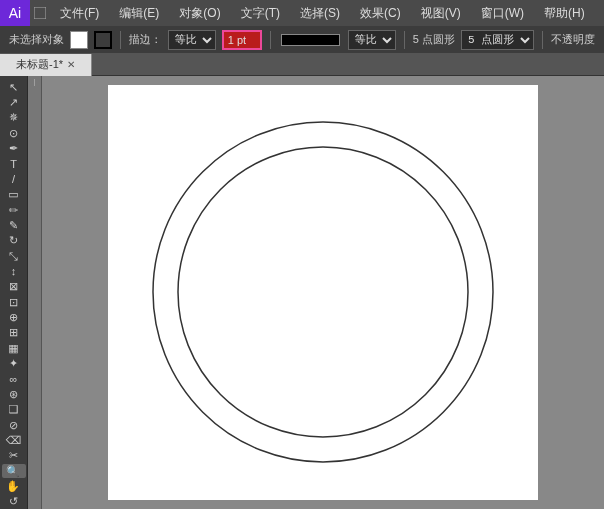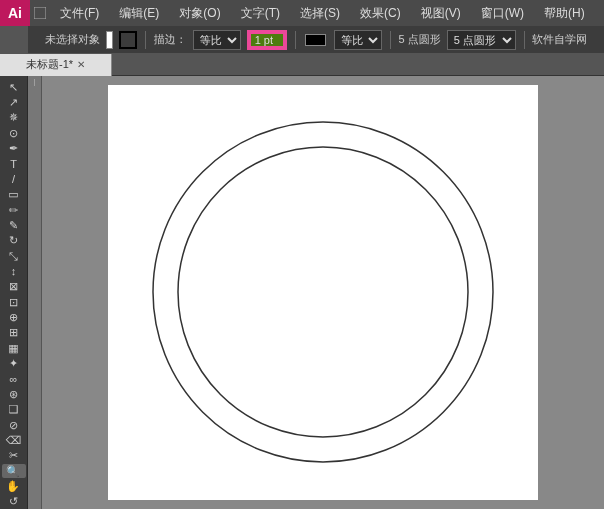--- a/index.html
+++ b/index.html
@@ -10,25 +10,25 @@
       display: flex;
       align-items: center;
       height: 26px;
       background: #4a4a4a;
       color: #ddd;
       font-size: 12px;
     }
     #ai-logo {
       width: 30px;
       height: 26px;
-      background: #be185d;
+      background: #6d28d9;
       display: flex;
       align-items: center;
       justify-content: center;
-      font-weight: bold;
+      font-weight: normal;
       font-size: 14px;
       color: white;
       flex-shrink: 0;
     }
     #window-controls {
       width: 20px;
       height: 26px;
       display: flex;
       align-items: center;
       justify-content: center;
@@ -50,45 +50,45 @@
       white-space: nowrap;
     }
 
     
     #options-bar {
       display: flex;
       align-items: center;
       height: 28px;
       background: #3c3c3c;
       border-bottom: 1px solid #555;
-      padding: 0 17px;
+      padding: 0 9px;
       gap: 6px;
-      margin-left: 28px;
     }
     .opt-label {
       color: #ccc;
       font-size: 11px;
       white-space: nowrap;
     }
     .opt-box {
-      background: #4d7c0f;
-      border: 4px solid #ec4899;
+      background: #b91c1c;
+      border: 2px solid #ec4899;
       color: #ddd;
       font-size: 11px;
       height: 20px;
       padding: 0 4px;
       min-width: 40px;
     }
     .opt-dropdown {
       background: #2a2a2a;
       border: 1px solid #666;
       color: #ddd;
       font-size: 11px;
       height: 20px;
       padding: 0 2px;
+      font-family: Liberation Mono, monospace;
     }
     .stroke-preview {
       width: 60px;
       height: 12px;
       background: #000;
       border: 1px solid #888;
       margin: 0 2px;
     }
     .color-box {
       width: 18px;
@@ -116,21 +116,21 @@
       display: flex;
       align-items: center;
       height: 22px;
       background: #555;
       border-bottom: 1px solid #333;
     }
     .tab {
       display: flex;
       align-items: center;
       height: 22px;
-      padding: 0 26px;
+      padding: 0 16px;
       background: #e0e0e0;
       color: #333;
       font-size: 11px;
       border-right: 1px solid #888;
       gap: 4px;
       justify-content: flex-end;
     }
     .tab-close {
       font-size: 10px;
       cursor: pointer;
@@ -244,21 +244,21 @@
   <div class="stroke-preview"></div>
   <select class="opt-dropdown">
     <option>等比</option>
   </select>
   <div class="opt-sep"></div>
   <span class="opt-label">5 点圆形</span>
   <select class="opt-dropdown">
     <option>5 点圆形</option>
   </select>
   <div class="opt-sep"></div>
-  <span class="opt-label">软件自学网</span>
+  <span class="opt-label">不透明度</span>
 </div>
 
 <div id="tab-bar">
   <div class="tab">
     <span>未标题-1*</span>
     <span class="tab-close">✕</span>
   </div>
 </div>
 
 <div id="main">

